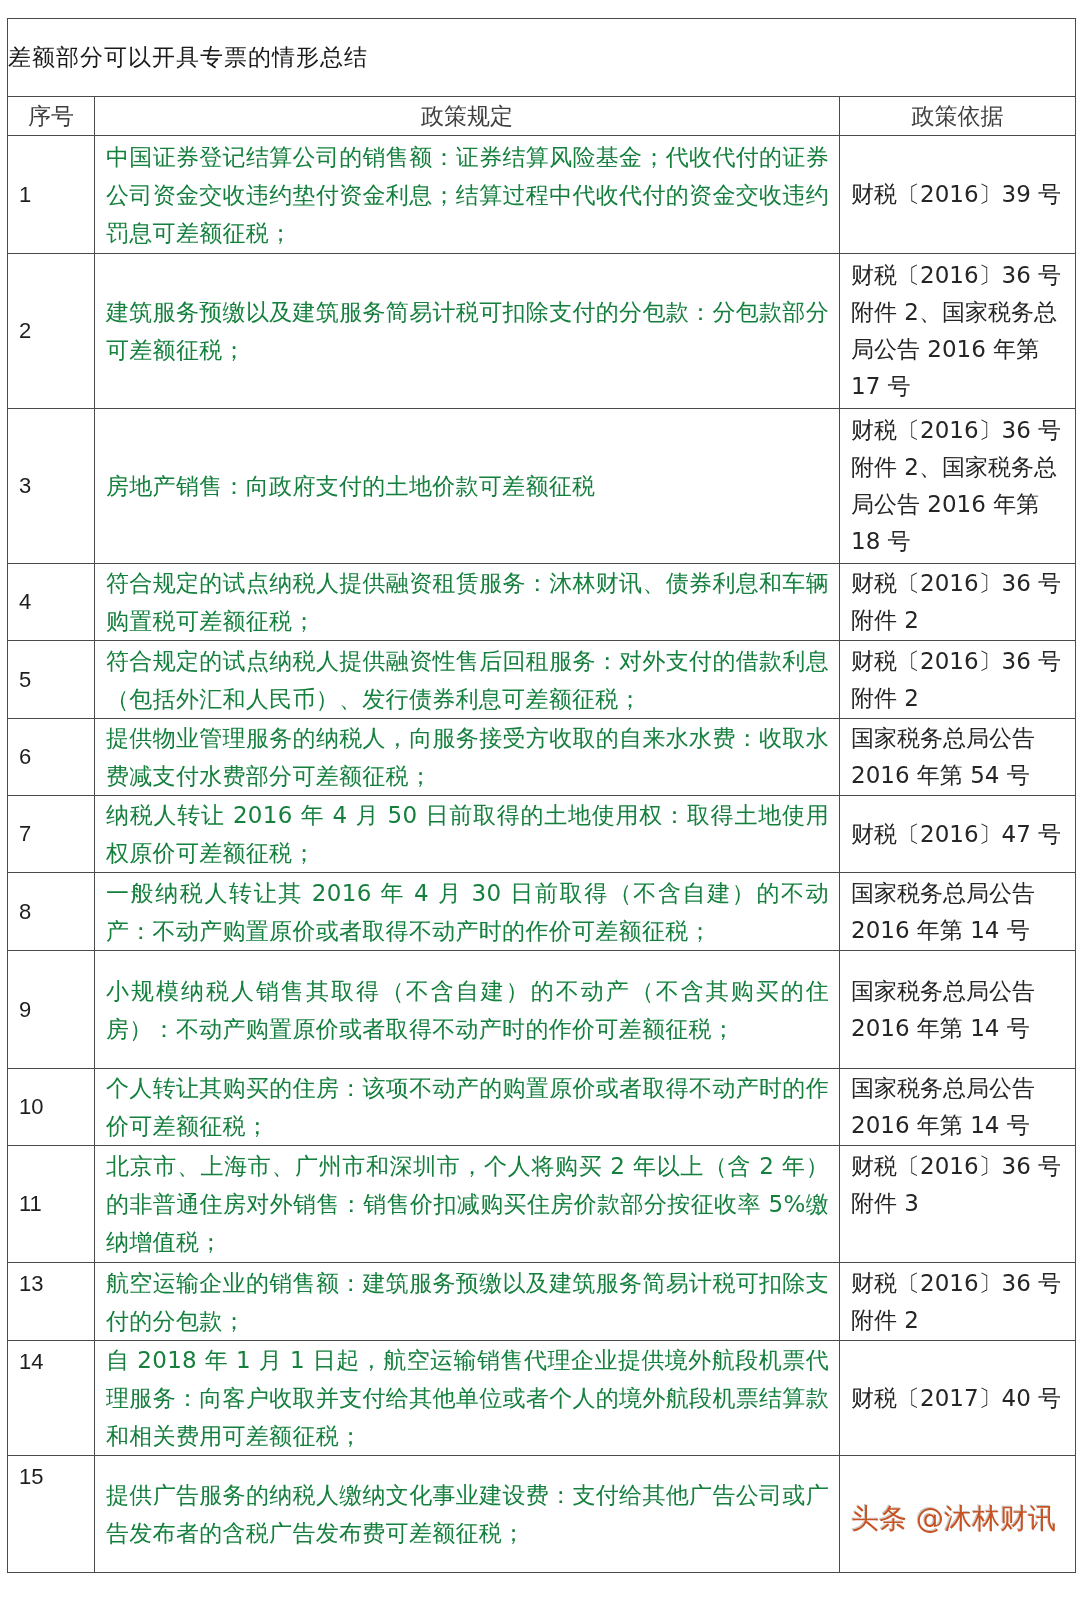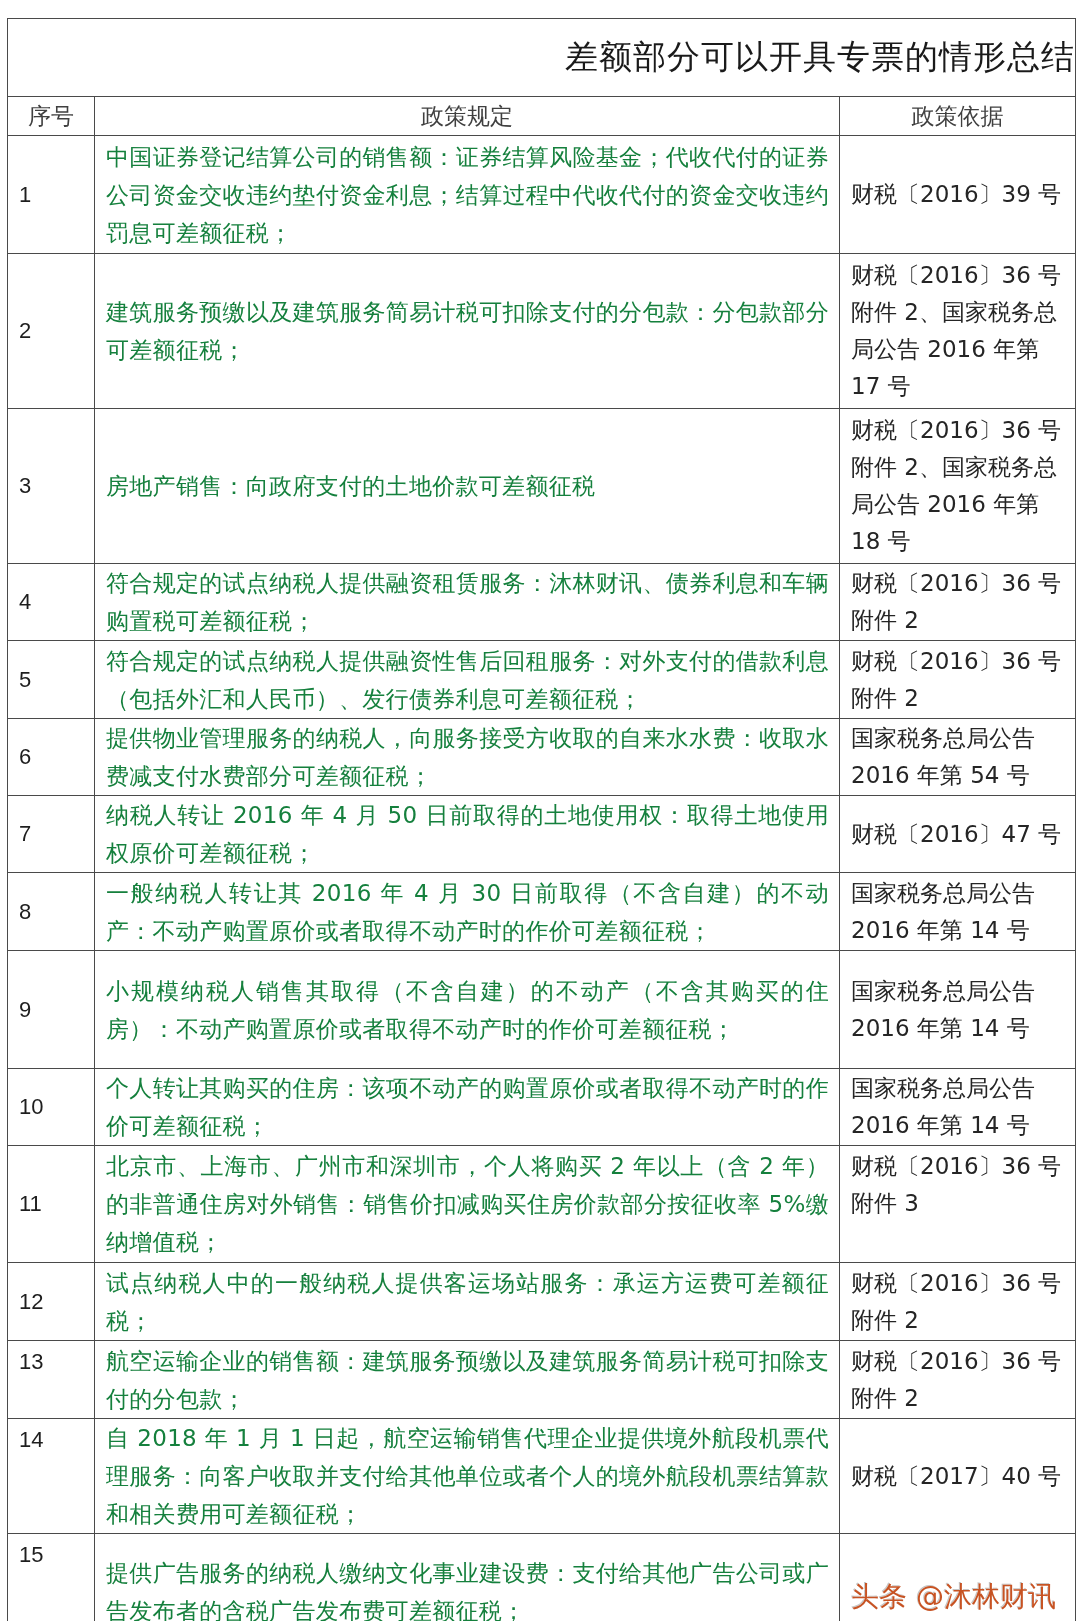--- a/index.html
+++ b/index.html
@@ -24,22 +24,22 @@
       table-layout: fixed;
     }
     .doc-table td, .doc-table th {
       border: 1.5px solid #4a4a4a;
       padding: 0;
       vertical-align: middle;
       font-weight: normal;
     }
     .title-cell {
       height: 77px;
-      text-align: right;
-      font-size: 33px;
+      text-align: left;
+      font-size: 23px;
       letter-spacing: 1px;
       color: #1a1a1a;
     }
     .header-row th {
       height: 38px;
       text-align: center;
       font-size: 23px;
       color: #404040;
     }
     .col-num { width: 87px; }
@@ -144,25 +144,20 @@
       <td class="num-cell">10</td>
       <td class="policy-cell">个人转让其购买的住房：该项不动产的购置原价或者取得不动产时的作价可差额征税；</td>
       <td class="basis-cell">国家税务总局公告 2016 年第 14 号</td>
     </tr>
     <tr style="height:117px">
       <td class="num-cell">11</td>
       <td class="policy-cell">北京市、上海市、广州市和深圳市，个人将购买 2 年以上（含 2 年）的非普通住房对外销售：销售价扣减购买住房价款部分按征收率 5%缴纳增值税；</td>
       <td class="basis-cell" style="vertical-align:top;padding-top:2px !important;">财税〔2016〕36 号附件 3</td>
     </tr>
     <tr style="height:78px">
-      <td class="num-cell">12</td>
-      <td class="policy-cell">试点纳税人中的一般纳税人提供客运场站服务：承运方运费可差额征税；</td>
-      <td class="basis-cell">财税〔2016〕36 号附件 2</td>
-    </tr>
-    <tr style="height:78px">
       <td class="num-cell top">13</td>
       <td class="policy-cell">航空运输企业的销售额：建筑服务预缴以及建筑服务简易计税可扣除支付的分包款；</td>
       <td class="basis-cell">财税〔2016〕36 号附件 2</td>
     </tr>
     <tr style="height:79px">
       <td class="num-cell top">14</td>
       <td class="policy-cell">自 2018 年 1 月 1 日起，航空运输销售代理企业提供境外航段机票代理服务：向客户收取并支付给其他单位或者个人的境外航段机票结算款和相关费用可差额征税；</td>
       <td class="basis-cell">财税〔2017〕40 号</td>
     </tr>
     <tr style="height:117px">

